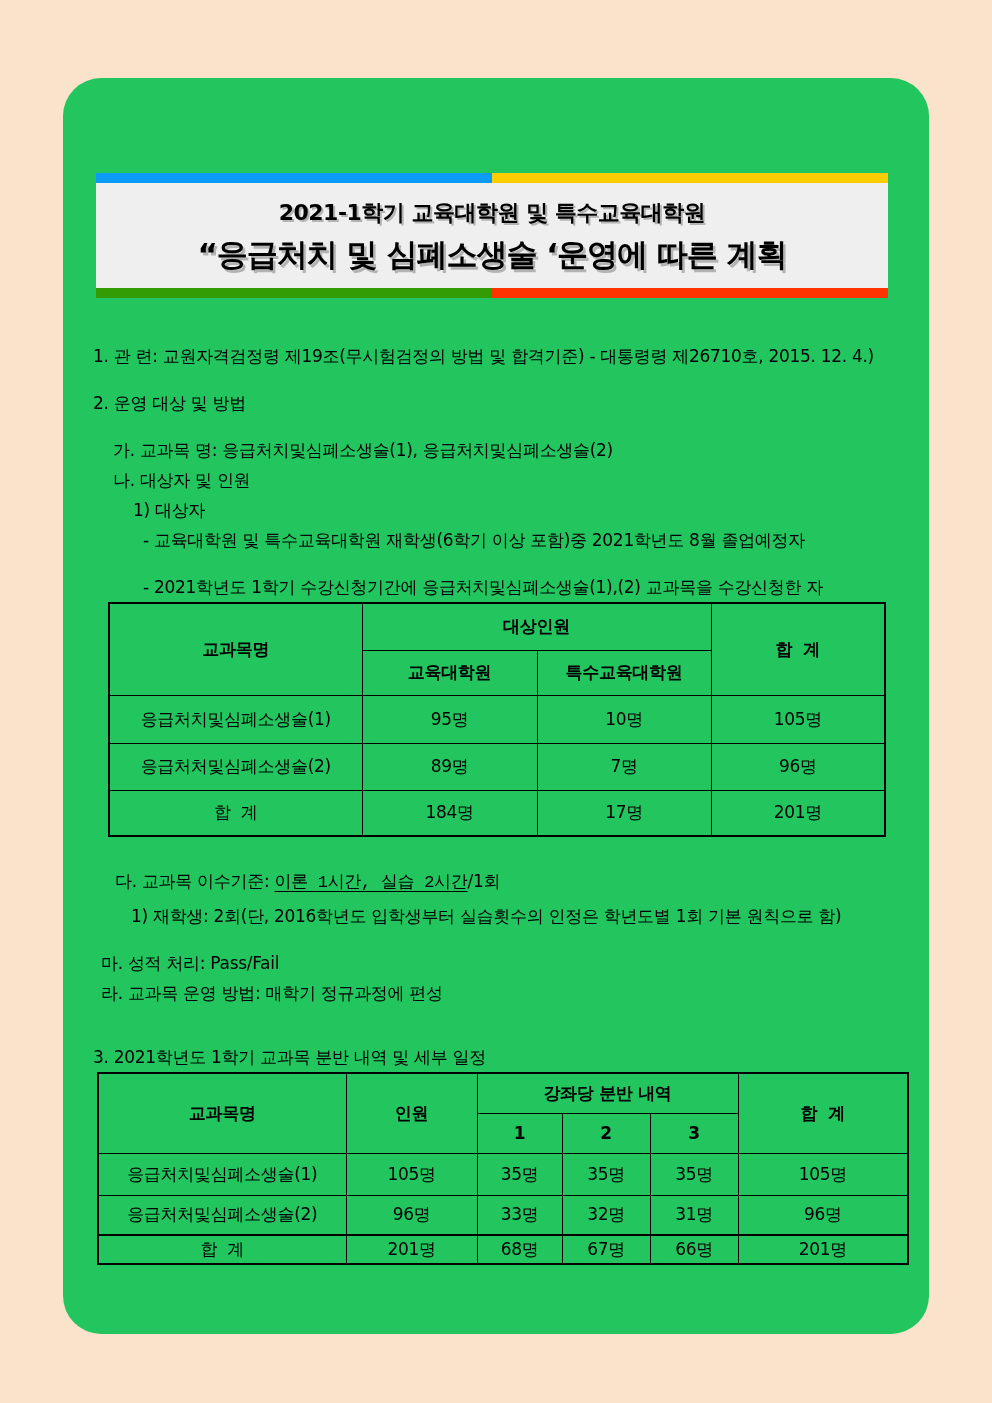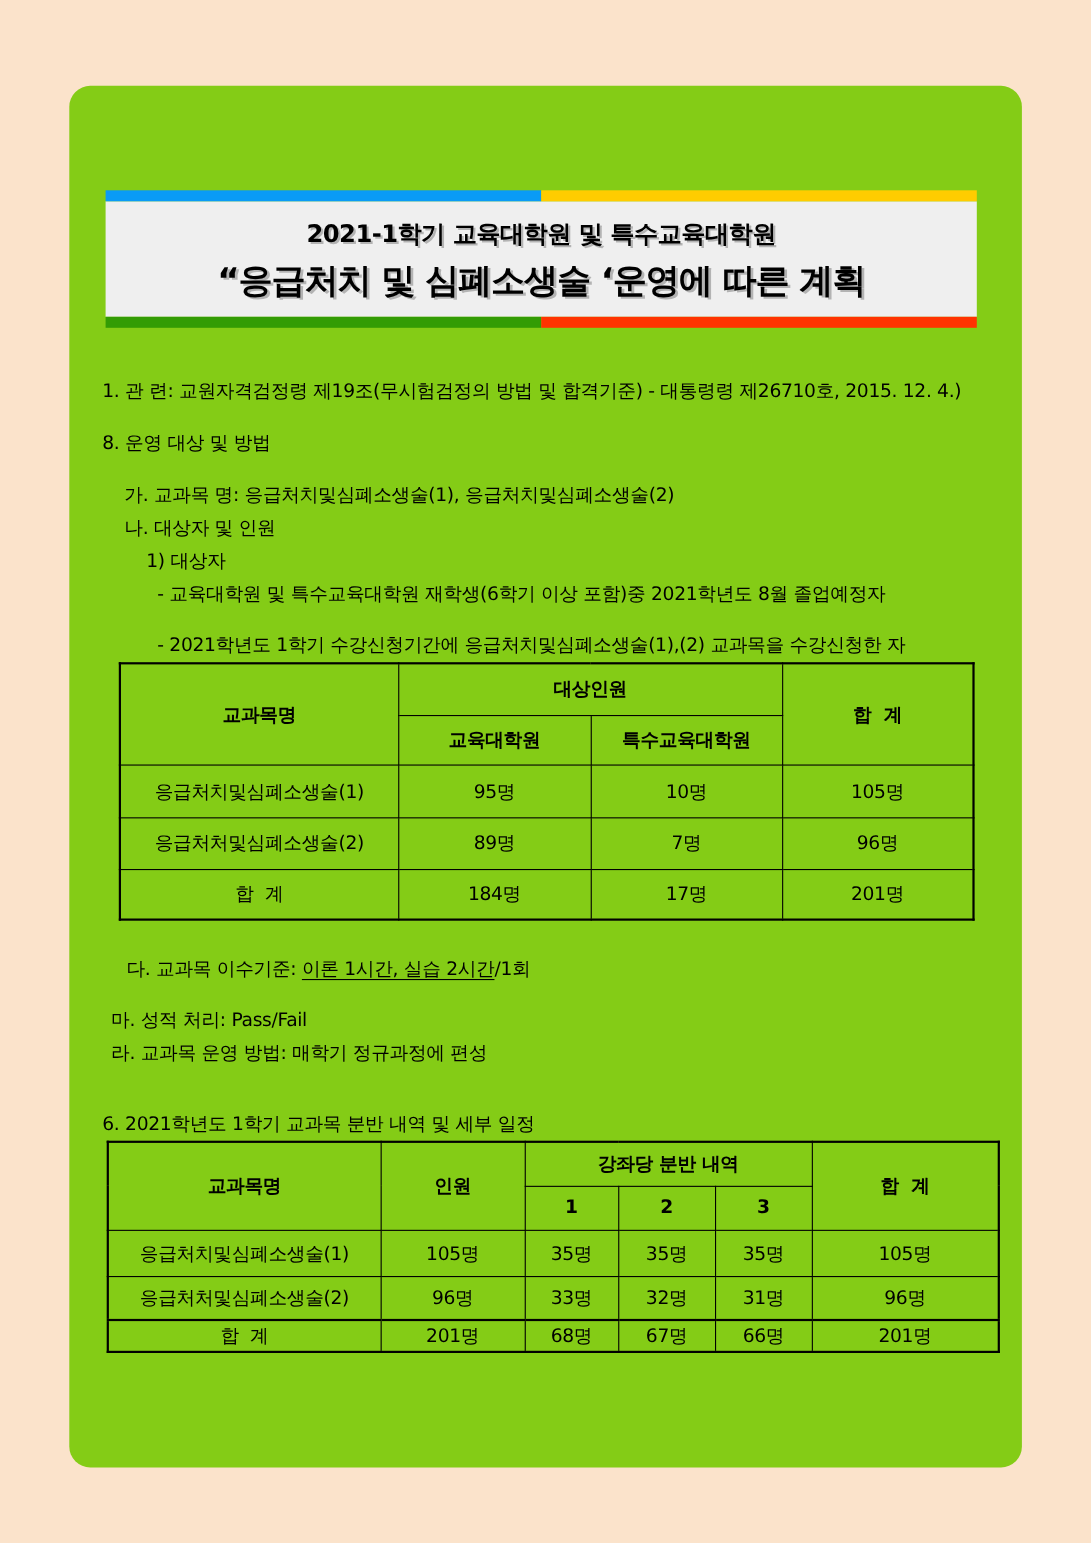--- a/index.html
+++ b/index.html
@@ -43,55 +43,55 @@
   .ind-num{padding-left:40px;}
   .ind-num2{padding-left:38px;}
   .ind-dash{padding-left:50px;}
   .ind-ga2{padding-left:18px;}
   .mt-sec1{margin-top:43px;}
   .mt-17{margin-top:17px;}
   .mt-2{margin-top:17px;}
   .mt-29{margin-top:29px;}
   .mt-3{margin-top:3px;}
   .mt-34{margin-top:34px;}
-  .underline{text-decoration:underline;text-underline-offset:4px;}
+  .underline{text-decoration:underline;text-underline-offset:4px;font-family:Liberation Mono, monospace;}
   
   table{border-collapse:collapse;border:2px solid #000;table-layout:fixed;}
   td,th{border:1px solid #000;text-align:center;vertical-align:middle;
         font-size:17px;padding:0;white-space:pre-wrap;letter-spacing:-0.3px;}
   th{font-weight:bold;}
   table.enroll{width:776px;margin-left:15px;}
   table.division{width:810px;margin-left:4px;}
   table.division tr.total-row td{border-top:2px solid #000;}
 </style>
 </head>
 <body style="background: rgb(251, 227, 203);">
 
-<div class="card" style="background: #84cc16; border-radius: 19px;">
+<div class="card" style="background: #22c55e;">
 
   <div class="banner">
     <div class="bar">
       <div class="half" style="background: rgb(10, 155, 246);"></div>
       <div class="half" style="background: rgb(255, 204, 0);"></div>
     </div>
     <div class="banner-body" style="background: rgb(239, 239, 239);">
       <div class="banner-title1">2021-1학기 교육대학원 및 특수교육대학원</div>
       <div class="banner-title2">“응급처치 및 심폐소생술 ‘운영에 따른 계획</div>
     </div>
     <div class="bar">
       <div class="half" style="background: rgb(51, 156, 4);"></div>
       <div class="half" style="background: rgb(255, 51, 0);"></div>
     </div>
   </div>
 
   <div class="content">
 
     <div class="line mt-sec1"><span class="b">1. 관 련:</span><span> 교원자격검정령 제19조(무시험검정의 방법 및 합격기준) - 대통령령 제26710호, 2015. 12. 4.)</span></div>
 
-    <div class="line b mt-17">8. 운영 대상 및 방법</div>
+    <div class="line b mt-17">2. 운영 대상 및 방법</div>
     <div class="line ind-ga mt-2"><span class="b">가. 교과목 명:</span><span> 응급처치및심폐소생술(1), 응급처치및심폐소생술(2)</span></div>
     <div class="line b ind-ga">나. 대상자 및 인원</div>
     <div class="line b ind-num">1) 대상자</div>
     <div class="line ind-dash">- 교육대학원 및 특수교육대학원 재학생(6학기 이상 포함)중 2021학년도 8월 졸업예정자</div>
     <div class="line ind-dash mt-2">- 2021학년도 1학기 수강신청기간에 응급처치및심폐소생술(1),(2) 교과목을 수강신청한 자</div>
 
     <table class="enroll">
       <colgroup>
           <col style="width:253px">
           <col style="width:175px">
@@ -123,24 +123,25 @@
       <tr style="height:46px">
         <td>합  계</td>
         <td>184명</td>
         <td>17명</td>
         <td>201명</td>
       </tr>
     </tbody>
       </table>
 
     <div class="line ind-da mt-29"><span class="b">다. 교과목 이수기준:</span><span> </span><span class="underline">이론 1시간, 실습 2시간</span><span>/1회</span></div>
+    <div class="line ind-num2 mt-3"><span class="b">1) 재학생:</span><span> 2회(단, 2016학년도 입학생부터 실습횟수의 인정은 학년도별 1회 기본 원칙으로 함)</span></div>
     <div class="line ind-ra mt-2"><span class="b">마. 성적 처리:</span><span> Pass/Fail</span></div>
     <div class="line ind-ra"><span class="b">라. 교과목 운영 방법:</span><span> 매학기 정규과정에 편성</span></div>
 
-    <div class="line b mt-34">6. 2021학년도 1학기 교과목 분반 내역 및 세부 일정</div>
+    <div class="line b mt-34">3. 2021학년도 1학기 교과목 분반 내역 및 세부 일정</div>
 
     <table class="division">
       <colgroup>
           <col style="width:248px">
           <col style="width:131px">
           <col style="width:85px">
           <col style="width:88px">
           <col style="width:88px">
           <col style="width:170px">
         </colgroup>

